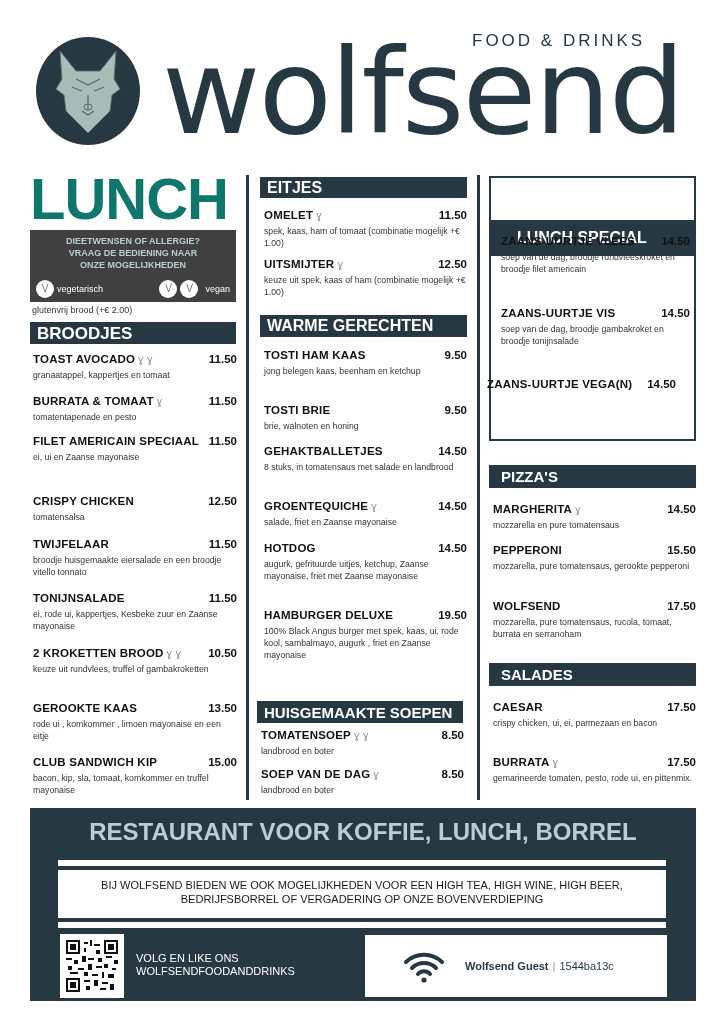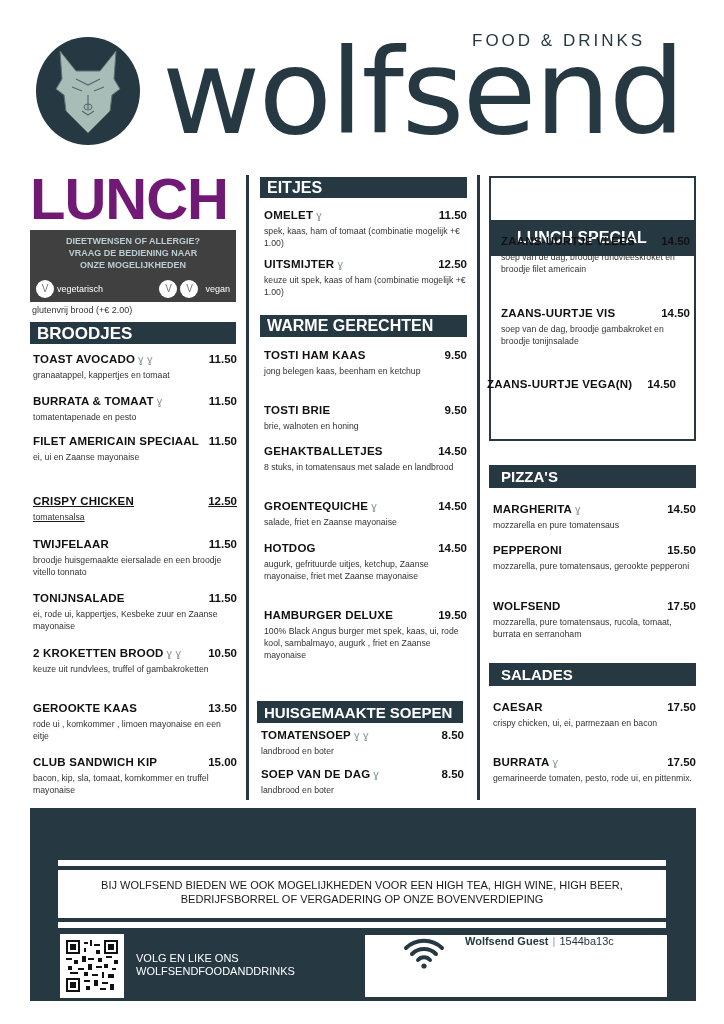--- a/index.html
+++ b/index.html
@@ -7,21 +7,21 @@
   body { font-family:"Liberation Sans", sans-serif; color:#1a1a1a; position:relative; }
 
   
   .logo-circle { position:absolute; left:36px; top:37px; width:104px; height:108px; border-radius:50%; background:#263943; }
   .logo-circle svg { position:absolute; left:18px; top:12px; }
   .brand { position:absolute; left:162px; top:33px; font-family:"DejaVu Sans", sans-serif; font-size:118px; font-weight:normal; letter-spacing:-2px; color:#263943; line-height:1; transform:scaleX(1.02); transform-origin:left top; }
   .brand-sub { position:absolute; left:472px; top:31px; font-size:17px; letter-spacing:3px; color:#263943; }
 
   
   .col-line { position:absolute; width:3px; background:#263943; }
-  .lunch-title { position:absolute; left:30px; top:170px; font-size:58px; font-weight:bold; color:#701a75; letter-spacing:-1px; line-height:1; }
+  .lunch-title { position:absolute; left:30px; top:170px; font-size:58px; font-weight:bold; color:#0f766e; letter-spacing:-1px; line-height:1; }
   .allergy { position:absolute; left:30px; top:230px; width:206px; height:72px; background:#404040; color:#b9cdd3; font-size:9px; font-weight:bold; text-align:center; line-height:12px; padding-top:5px; }
   .legend { position:absolute; left:6px; right:6px; bottom:4px; display:flex; align-items:center; font-weight:normal; color:#ffffff; font-size:9px; }
   .vicon { display:inline-flex; align-items:center; justify-content:center; width:18px; height:18px; border-radius:50%; background:#ffffff; color:#6b7a7e; font-size:10px; margin-right:3px; }
   .gluten { position:absolute; left:32px; top:305px; font-size:9px; color:#333; }
 
   .sect { position:absolute; background:#263943; color:#ffffff; font-weight:bold; padding-left:7px; line-height:1; display:flex; align-items:center; }
 
   .item { position:absolute; }
   .item .row { display:flex; justify-content:space-between; align-items:flex-start; }
   .item .name { font-size:11.5px; font-weight:bold; color:#111; letter-spacing:0.2px; line-height:14px; }
@@ -32,21 +32,21 @@
   .special-box { position:absolute; left:489px; top:176px; width:207px; height:265px; border:2px solid #263943; }
 
   
   .footer { position:absolute; left:30px; top:808px; width:666px; height:193px; background:#263943; }
   .footer-title { position:absolute; left:0; right:0; top:10px; text-align:center; font-size:24px; font-weight:bold; color:#b9cdd3; letter-spacing:0; }
   .footer-line { position:absolute; left:28px; right:30px; top:52px; height:6px; background:#ffffff; }
   .footer-info { position:absolute; left:28px; right:30px; top:62px; height:48px; background:#ffffff; text-align:center; font-size:11px; color:#1a1a1a; line-height:14px; padding-top:8px; }
   .footer-line2 { position:absolute; left:28px; right:30px; top:114px; height:6px; background:#ffffff; }
   .qr { position:absolute; left:30px; top:126px; width:64px; height:64px; background:#ffffff; padding:6px; }
   .social { position:absolute; left:106px; top:144px; font-size:11px; color:#ffffff; line-height:13px; }
-  .wifi-box { position:absolute; left:335px; top:127px; width:302px; height:62px; background:#ffffff; display:flex; align-items:flex-start; }
+  .wifi-box { position:absolute; left:335px; top:127px; width:302px; height:62px; background:#ffffff; display:flex; align-items:center; }
   .wifi-box svg { margin-left:38px; }
   .wifi-text { margin-left:20px; font-size:11px; color:#263943; font-weight:bold; }
   .wifi-sep { color:#999; font-weight:normal; margin:0 4px; }
 </style>
 </head>
 <body>
 
 <div class="logo-circle">
   <svg width="68" height="86" viewBox="0 0 68 86">
     <path d="M6 2 L22 22 L46 22 L62 2 L60 30 L66 40 L58 46 L56 62 L34 84 L12 62 L10 46 L2 40 L8 30 Z" fill="#a8bdb8" stroke="#5d7175" stroke-width="1"></path>
@@ -104,21 +104,21 @@
       </div>
       <div class="desc">tomatentapenade en pesto</div>
     </div>
     <div class="item" style="left: 33px; top: 434px; width: 204px;">
       <div class="row">
         <span class="name"><span>FILET AMERICAIN SPECIAAL</span></span>
         <span class="price">11.50</span>
       </div>
       <div class="desc">ei, ui en Zaanse mayonaise</div>
     </div>
-    <div class="item" style="left: 33px; top: 494px; width: 204px; text-decoration: underline;">
+    <div class="item" style="left: 33px; top: 494px; width: 204px;">
       <div class="row">
         <span class="name"><span>CRISPY CHICKEN</span></span>
         <span class="price">12.50</span>
       </div>
       <div class="desc">tomatensalsa</div>
     </div>
     <div class="item" style="left: 33px; top: 537px; width: 204px;">
       <div class="row">
         <span class="name"><span>TWIJFELAAR</span></span>
         <span class="price">11.50</span>
@@ -274,20 +274,21 @@
     <div class="item" style="left: 493px; top: 755px; width: 203px;">
       <div class="row">
         <span class="name"><span>BURRATA</span><span class="veg">ɣ</span></span>
         <span class="price">17.50</span>
       </div>
       <div class="desc">gemarineerde tomaten, pesto, rode ui, en pittenmix.</div>
     </div>
   </div>
 
 <div class="footer">
+  <div class="footer-title">RESTAURANT VOOR KOFFIE, LUNCH, BORREL</div>
   <div class="footer-line"></div>
   <div class="footer-info">
     <div>BIJ WOLFSEND BIEDEN WE OOK MOGELIJKHEDEN VOOR EEN HIGH TEA, HIGH WINE, HIGH BEER,</div>
     <div>BEDRIJFSBORREL OF VERGADERING OP ONZE BOVENVERDIEPING</div>
   </div>
   <div class="footer-line2"></div>
   <div class="qr">
     <svg width="52" height="52" viewBox="0 0 26 26">
       <rect x="0" y="0" width="7" height="7" fill="#111"></rect>
         <rect x="1" y="1" width="5" height="5" fill="#fff"></rect>

